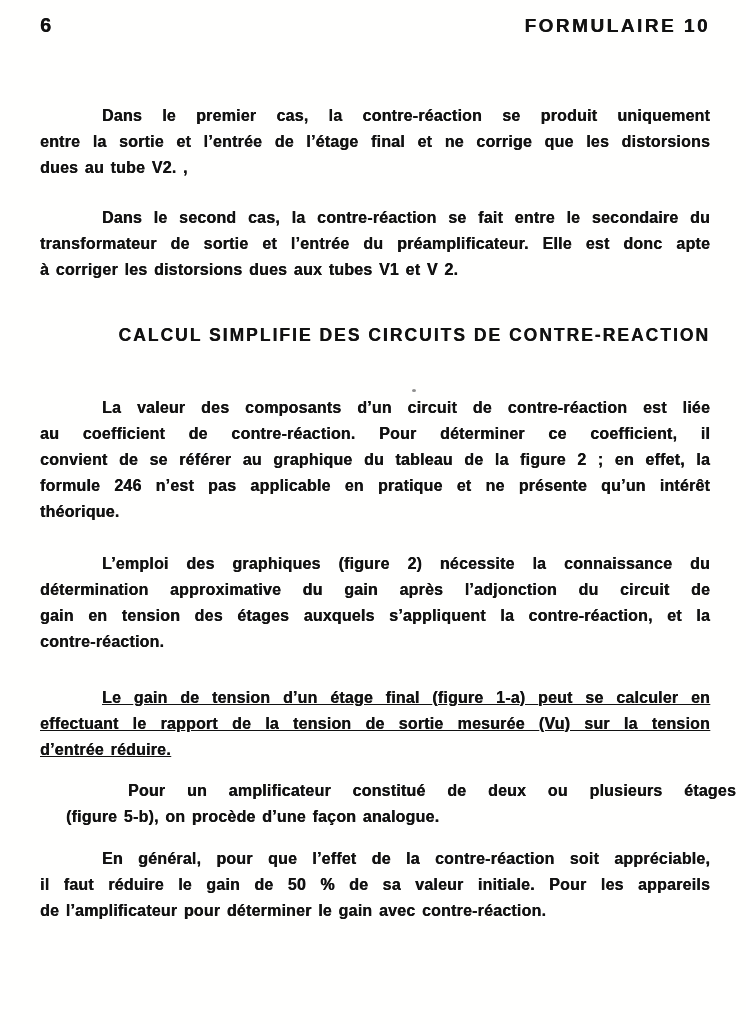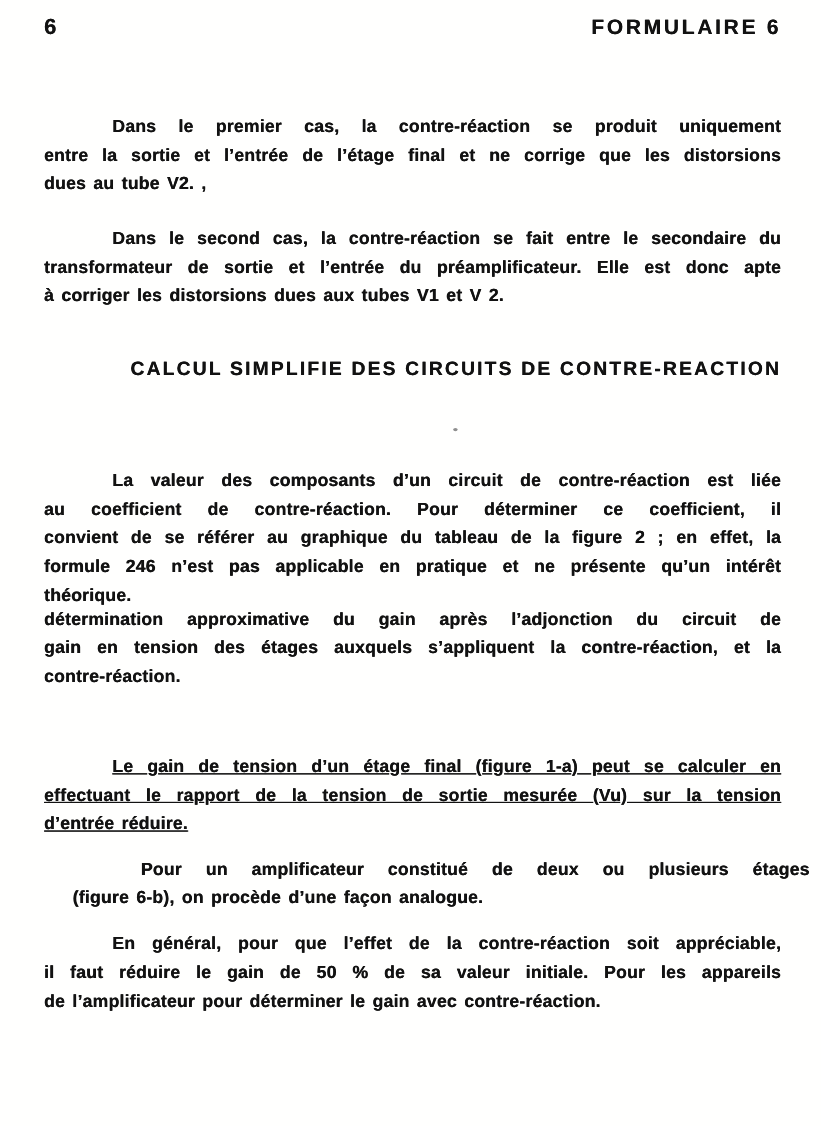--- a/index.html
+++ b/index.html
@@ -41,21 +41,21 @@
     display: block;
     white-space: nowrap;
     text-align: justify;
     text-align-last: justify;
   }
   .line.first { text-indent: 62px; }
   .line.last  { text-align-last: left; }
 
   #p-intro-1  { top: 103px; }
   #p-intro-2  { top: 205px; }
-  #p-sect-1   { top: 395px; margin-top: 30px; }
+  #p-sect-1   { top: 395px; }
   #p-sect-2   { top: 551px; }
   #p-sect-3   { top: 685px; text-decoration: underline; }
   #p-sect-4   { top: 778px; margin-left: 26px; }
   #p-sect-5   { top: 846px; }
 
   .section-heading {
     position: absolute;
     top: 322px; left: 40px;
     width: 670px;
     margin: 0;
@@ -75,21 +75,21 @@
     text-shadow: none;
   }
 </style>
 </head>
 <body>
 
 <div class="page">
 
   <header class="running-header">
     <span class="pagenum">6</span>
-    <span class="runtitle">FORMULAIRE 6</span>
+    <span class="runtitle">FORMULAIRE 10</span>
   </header>
 
   <p class="para" id="p-intro-1">
     <span class="line first">Dans le premier cas, la contre-réaction se produit uniquement</span>
     <span class="line">entre la sortie et l’entrée de l’étage final et ne corrige que les distorsions</span>
     <span class="line last">dues au tube V2. ,</span>
   </p>
 
   <p class="para" id="p-intro-2">
     <span class="line first">Dans le second cas, la contre-réaction se fait entre le secondaire du</span>
@@ -103,34 +103,35 @@
 
   <p class="para" id="p-sect-1">
     <span class="line first">La valeur des composants d’un circuit de contre-réaction est liée</span>
     <span class="line">au coefficient de contre-réaction. Pour déterminer ce coefficient, il</span>
     <span class="line">convient de se référer au graphique du tableau de la figure 2 ; en effet, la</span>
     <span class="line">formule 246 n’est pas applicable en pratique et ne présente qu’un intérêt</span>
     <span class="line last">théorique.</span>
   </p>
 
   <p class="para" id="p-sect-2">
+    <span class="line first">L’emploi des graphiques (figure 2) nécessite la connaissance du</span>
     <span class="line">détermination approximative du gain après l’adjonction du circuit de</span>
     <span class="line">gain en tension des étages auxquels s’appliquent la contre-réaction, et la</span>
     <span class="line last">contre-réaction.</span>
   </p>
 
   <p class="para" id="p-sect-3">
     <span class="line first">Le gain de tension d’un étage final (figure 1-a) peut se calculer en</span>
     <span class="line">effectuant le rapport de la tension de sortie mesurée (Vu) sur la tension</span>
     <span class="line last">d’entrée réduire.</span>
   </p>
 
   <p class="para" id="p-sect-4">
     <span class="line first">Pour un amplificateur constitué de deux ou plusieurs étages</span>
-    <span class="line last">(figure 6-b), on procède d’une façon analogue.</span>
+    <span class="line last">(figure 5-b), on procède d’une façon analogue.</span>
   </p>
 
   <p class="para" id="p-sect-5">
     <span class="line first">En général, pour que l’effet de la contre-réaction soit appréciable,</span>
     <span class="line">il faut réduire le gain de 50 % de sa valeur initiale. Pour les appareils</span>
     <span class="line last">de l’amplificateur pour déterminer le gain avec contre-réaction.</span>
   </p>
 
 </div>
 

